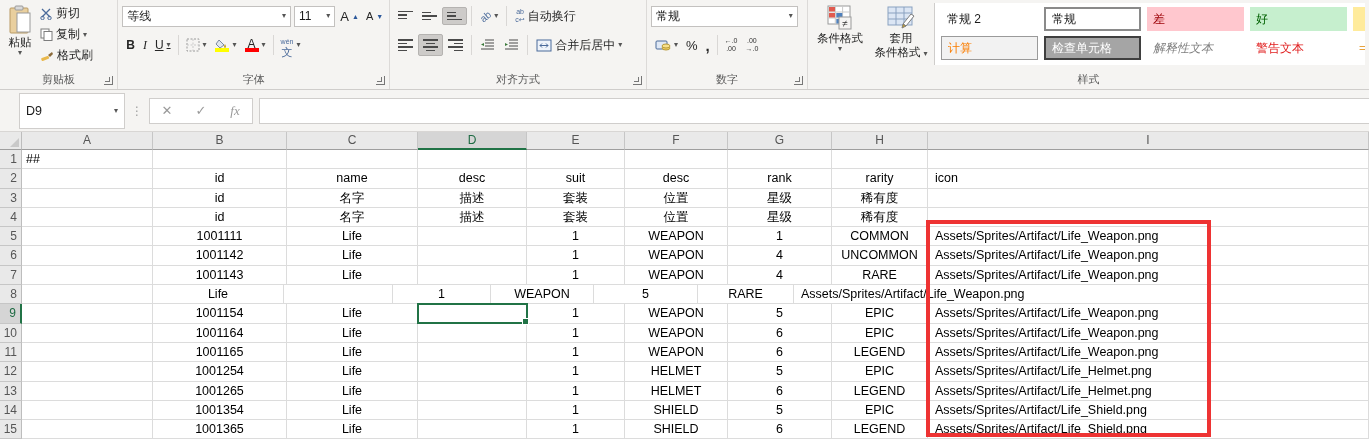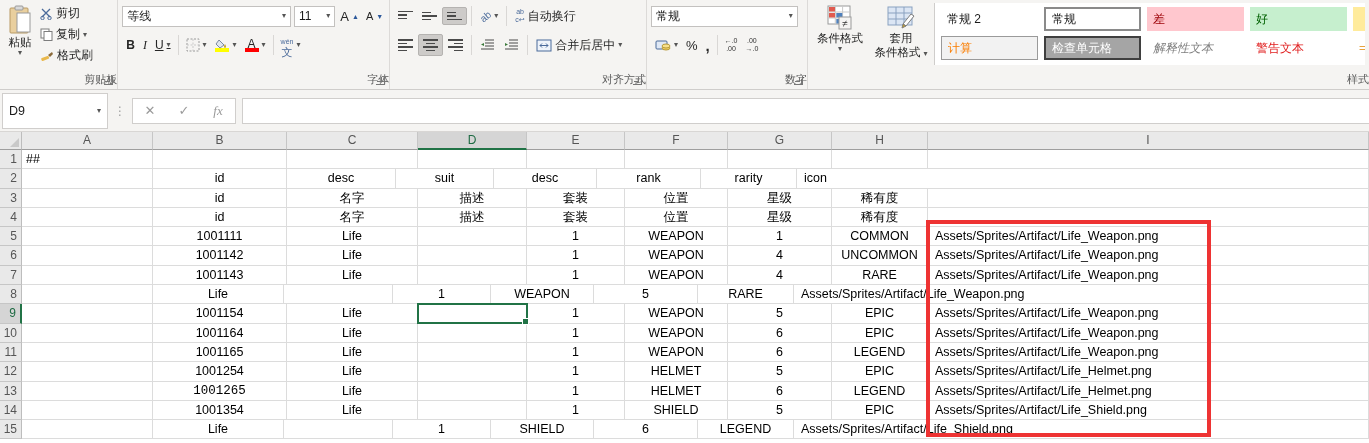--- a/index.html
+++ b/index.html
@@ -2,21 +2,21 @@
 <html><head>
 <meta charset="utf-8">
 <style>
   * { margin:0; padding:0; box-sizing:border-box; }
   html,body { width:1369px; height:443px; overflow:hidden; background:#fff;
     font-family:"Liberation Sans","DejaVu Sans",sans-serif; }
   
   .ribbon { position:relative; width:1369px; height:90px; background:#f5f4f2;
     border-bottom:1px solid #cfcdcb; display:flex; }
   .group { position:relative; height:100%; border-right:1px solid #dcdad8; padding:3px 4px 17px 4px; }
-  .group-label { position:absolute; left:0; right:0; bottom:2px; text-align:right;
+  .group-label { position:absolute; left:0; right:0; bottom:2px; text-align:center;
     font-size:11px; color:#5a5a5a; }
   .launcher { position:absolute; right:4px; bottom:4px; width:9px; height:9px;
     border-right:1px solid #777; border-bottom:1px solid #777; }
   .launcher::before { content:""; position:absolute; right:2px; bottom:2px; width:4px; height:4px;
     border-right:1px solid #777; border-bottom:1px solid #777; }
   .rrow { display:flex; align-items:center; height:26px; }
   .btn { display:flex; align-items:center; gap:3px; padding:2px 4px; border-radius:2px;
     font-size:12px; color:#262626; white-space:nowrap; }
   .btn.sel { background:#cdcbc9; border:1px solid #b5b3b1; }
   .bigbtn { display:flex; flex-direction:column; align-items:center; justify-content:flex-start;
@@ -42,21 +42,21 @@
   .chip.neutral-partial { background:#ffeb9c; }
   .chip.calc { background:#f2f2f2; border:1px solid #9a9a9a; color:#fa7d00; }
   .chip.check { background:#a5a5a5; border:2px solid #3f3f3f; color:#fff; }
   .chip.explain { color:#7f7f7f; font-style:italic; }
   .chip.warning { color:#e02020; }
   .chip.input-partial { color:#e8a33d; }
   
   .fbar { display:flex; align-items:center; height:42px; background:#f5f4f2; padding:0 0 0 2px;
     border-bottom:1px solid #d8d6d4; }
   .namebox { display:flex; align-items:center; justify-content:space-between; width:106px; height:36px;
-    background:#fff; border:1px solid #d0cecc; font-size:12.5px; padding:0 6px; color:#1a1a1a; }
+    background:#fff; border:1px solid #d0cecc; font-size:12.5px; padding:0 6px; color:#1a1a1a;margin-left:17px; }
   .dots { color:#a0a0a0; font-size:12px; margin:0 6px; }
   .fbtns { display:flex; align-items:center; height:26px; background:#fff; border:1px solid #d0cecc;
     margin-right:6px; }
   .fbtns span { width:34px; text-align:center; color:#9a9a9a; font-size:13px; }
   .fx { font-style:italic; font-family:"Liberation Serif","DejaVu Serif",serif; color:#444; }
   .finput { flex:1; height:26px; background:#fff; border:1px solid #d0cecc; border-right:none; }
   
   .sheet { position:relative; width:1369px; height:308px; background:#fff; font-size:12.5px; }
   .hdr-row { display:flex; height:18px; }
   .corner { width:22px; min-width:22px; background:#e9e9e9; border-right:1px solid #bdbdbd;
@@ -424,20 +424,21 @@
         <div class="cell ac" style="width: 98px; min-width: 98px;"></div>
         <div class="cell ac" style="width: 103px; min-width: 103px;"></div>
         <div class="cell ac" style="width: 104px; min-width: 104px;"></div>
         <div class="cell ac" style="width: 96px; min-width: 96px;"></div>
         <div class="cell al flexc" style="padding-left: 7px;"></div>
       </div>
       <div class="grow">
         <div class="rowh">2</div>
         <div class="cell al" style="width: 131px; min-width: 131px;"></div>
         <div class="cell ac" style="width: 134px; min-width: 134px;">id</div>
+        <div class="cell ac" style="width: 131px; min-width: 131px;">name</div>
         <div class="cell ac" style="width: 109px; min-width: 109px;">desc</div>
         <div class="cell ac" style="width: 98px; min-width: 98px;">suit</div>
         <div class="cell ac" style="width: 103px; min-width: 103px;">desc</div>
         <div class="cell ac" style="width: 104px; min-width: 104px;">rank</div>
         <div class="cell ac" style="width: 96px; min-width: 96px;">rarity</div>
         <div class="cell al flexc" style="padding-left: 7px;">icon</div>
       </div>
       <div class="grow">
         <div class="rowh">3</div>
         <div class="cell al" style="width: 131px; min-width: 131px;"></div>
@@ -553,21 +554,21 @@
         <div class="cell ac" style="width: 109px; min-width: 109px;"></div>
         <div class="cell ac" style="width: 98px; min-width: 98px;">1</div>
         <div class="cell ac" style="width: 103px; min-width: 103px;">HELMET</div>
         <div class="cell ac" style="width: 104px; min-width: 104px;">5</div>
         <div class="cell ac" style="width: 96px; min-width: 96px;">EPIC</div>
         <div class="cell al flexc" style="padding-left: 7px;">Assets/Sprites/Artifact/Life_Helmet.png</div>
       </div>
       <div class="grow">
         <div class="rowh">13</div>
         <div class="cell al" style="width: 131px; min-width: 131px;"></div>
-        <div class="cell ac" style="width: 134px; min-width: 134px; font-family: Liberation Mono, monospace;">1001265</div>
+        <div class="cell ac" style="width: 134px; min-width: 134px;">1001265</div>
         <div class="cell ac" style="width: 131px; min-width: 131px;">Life</div>
         <div class="cell ac" style="width: 109px; min-width: 109px;"></div>
         <div class="cell ac" style="width: 98px; min-width: 98px;">1</div>
         <div class="cell ac" style="width: 103px; min-width: 103px;">HELMET</div>
         <div class="cell ac" style="width: 104px; min-width: 104px;">6</div>
         <div class="cell ac" style="width: 96px; min-width: 96px;">LEGEND</div>
         <div class="cell al flexc" style="padding-left: 7px;">Assets/Sprites/Artifact/Life_Helmet.png</div>
       </div>
       <div class="grow">
         <div class="rowh">14</div>
@@ -577,20 +578,21 @@
         <div class="cell ac" style="width: 109px; min-width: 109px;"></div>
         <div class="cell ac" style="width: 98px; min-width: 98px;">1</div>
         <div class="cell ac" style="width: 103px; min-width: 103px;">SHIELD</div>
         <div class="cell ac" style="width: 104px; min-width: 104px;">5</div>
         <div class="cell ac" style="width: 96px; min-width: 96px;">EPIC</div>
         <div class="cell al flexc" style="padding-left: 7px;">Assets/Sprites/Artifact/Life_Shield.png</div>
       </div>
       <div class="grow">
         <div class="rowh">15</div>
         <div class="cell al" style="width: 131px; min-width: 131px;"></div>
+        <div class="cell ac" style="width: 134px; min-width: 134px;">1001365</div>
         <div class="cell ac" style="width: 131px; min-width: 131px;">Life</div>
         <div class="cell ac" style="width: 109px; min-width: 109px;"></div>
         <div class="cell ac" style="width: 98px; min-width: 98px;">1</div>
         <div class="cell ac" style="width: 103px; min-width: 103px;">SHIELD</div>
         <div class="cell ac" style="width: 104px; min-width: 104px;">6</div>
         <div class="cell ac" style="width: 96px; min-width: 96px;">LEGEND</div>
         <div class="cell al flexc" style="padding-left: 7px;">Assets/Sprites/Artifact/Life_Shield.png</div>
       </div>
     </div>
   <div class="sel-cell"></div>

